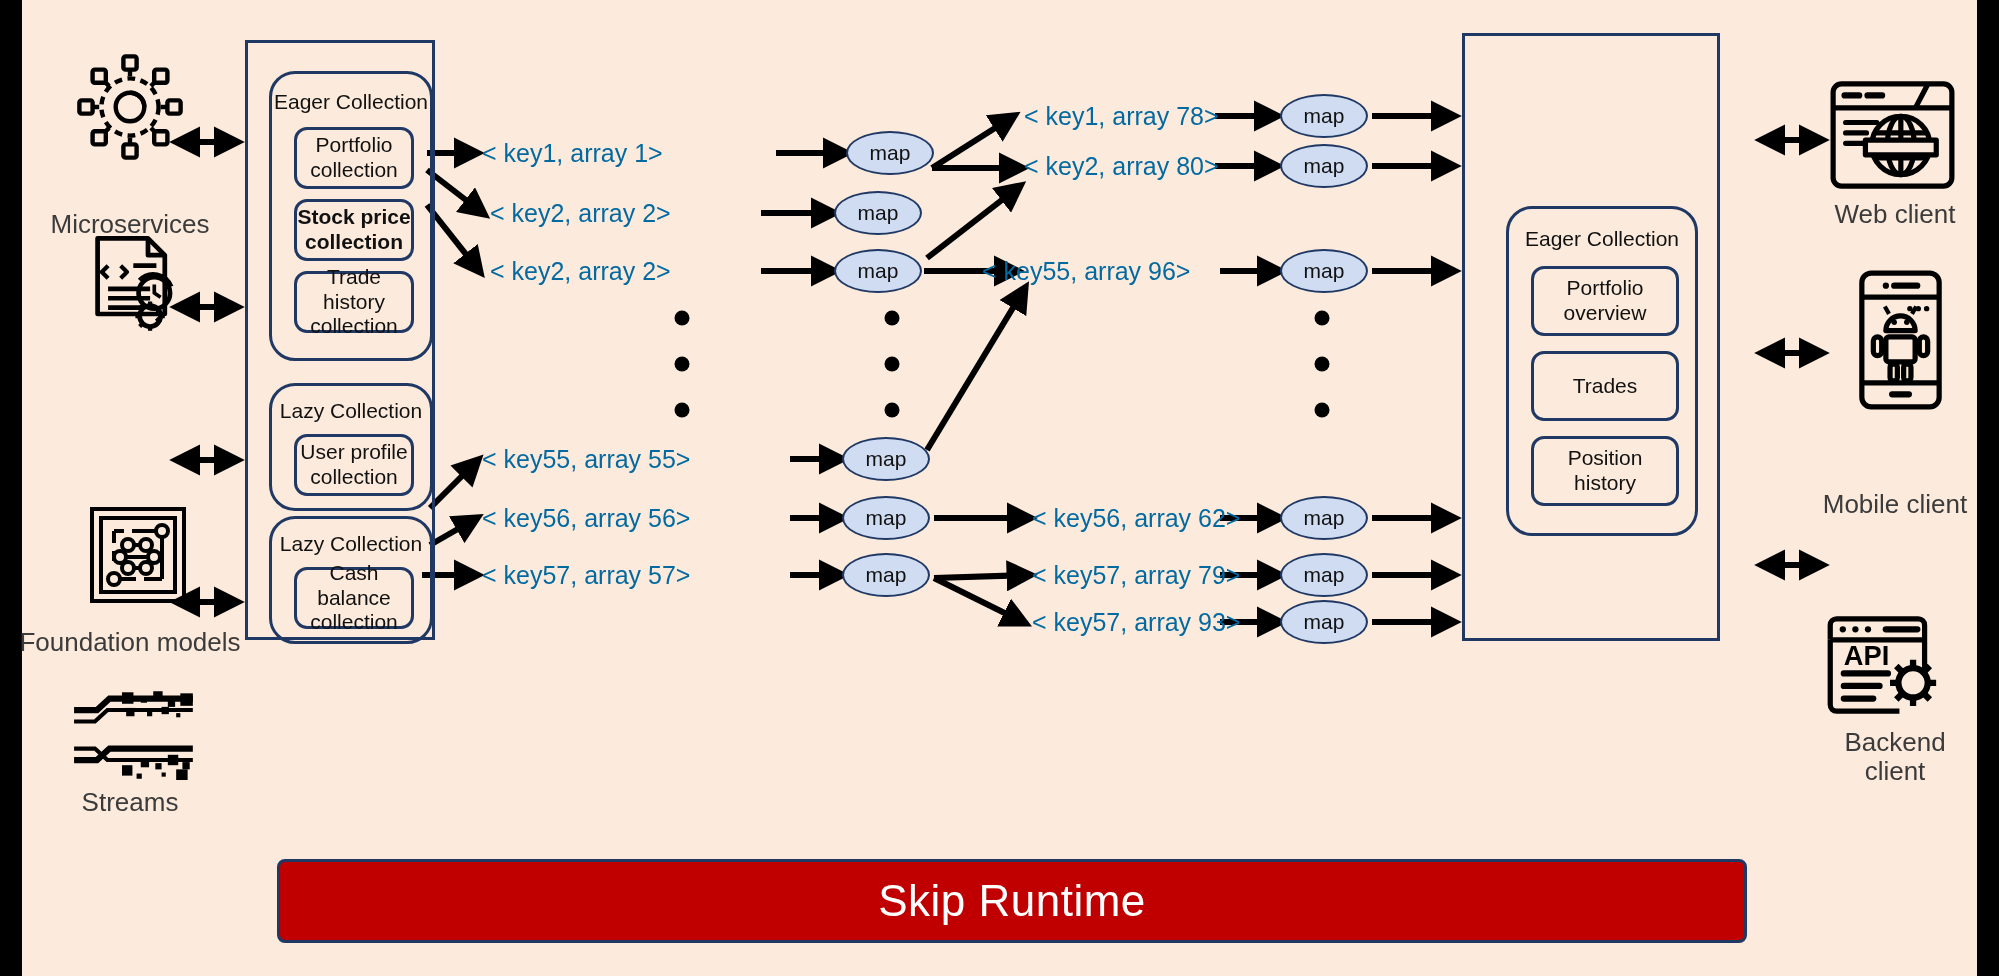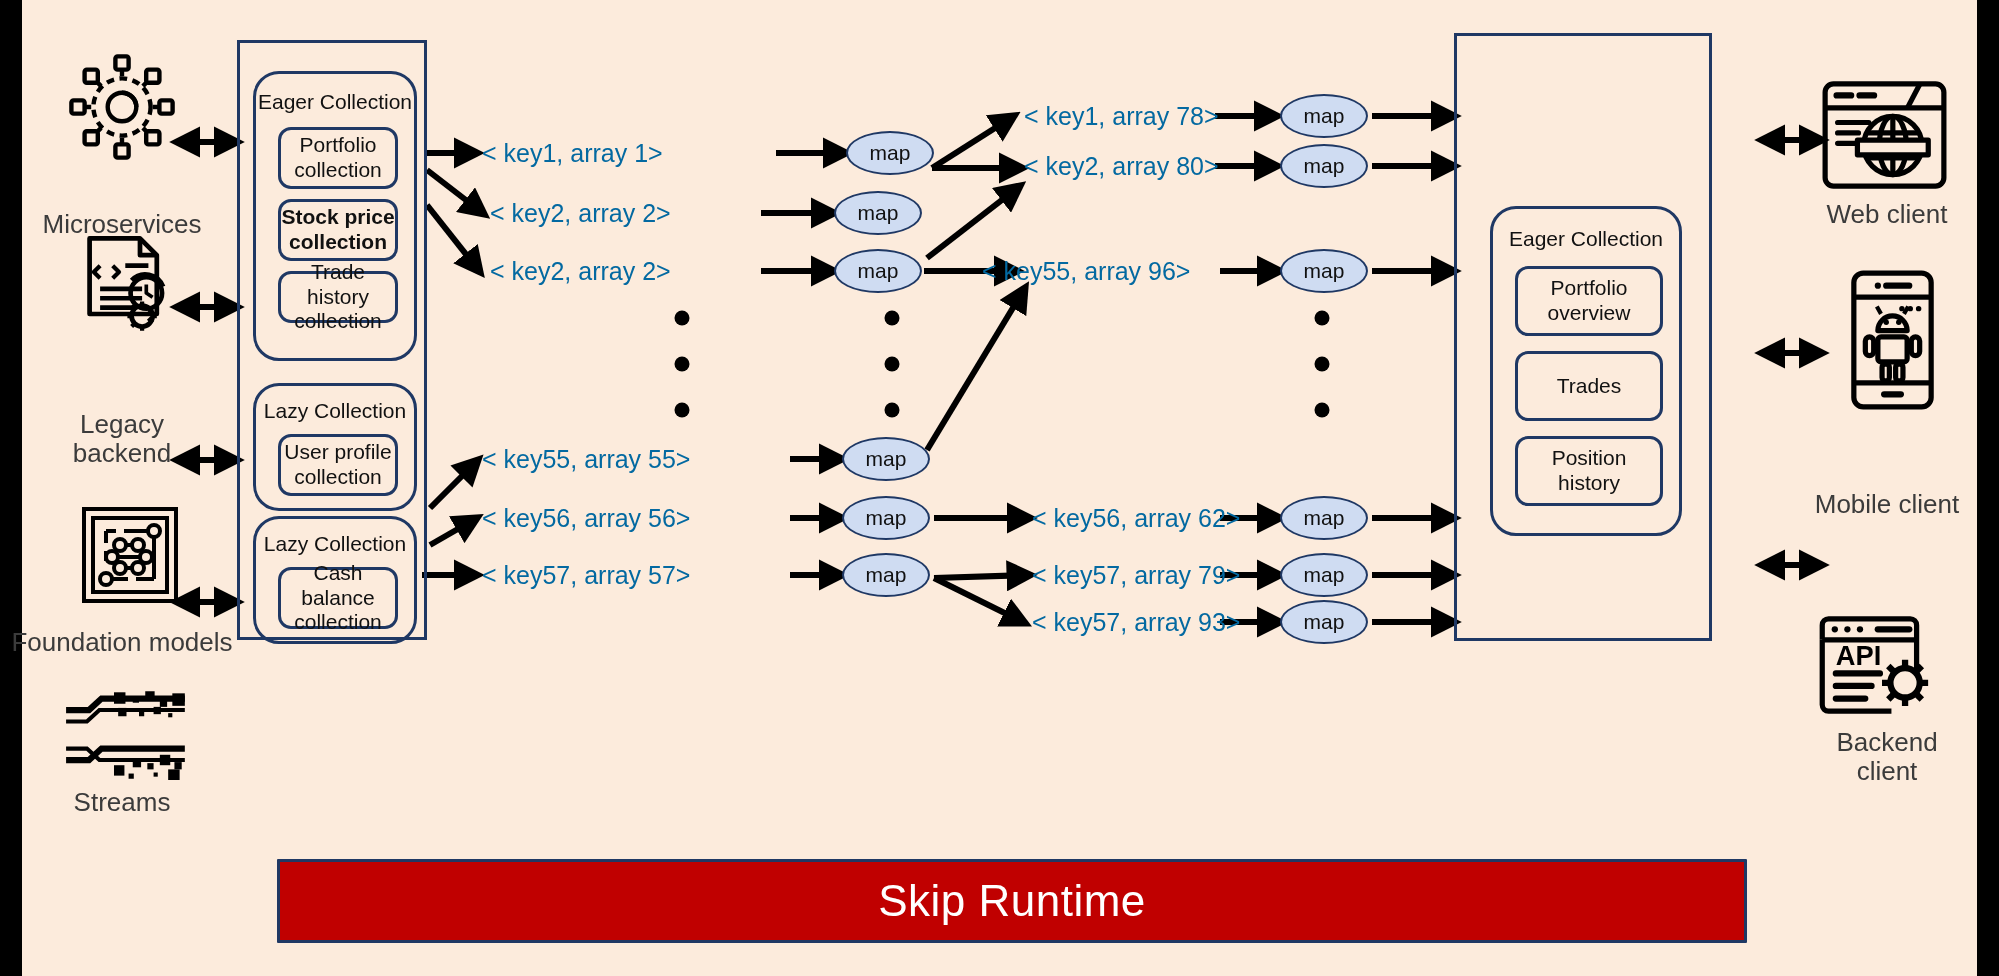--- a/index.html
+++ b/index.html
@@ -10,21 +10,21 @@
     font-family:"Liberation Sans", sans-serif;
     overflow:hidden;
   }
   #stage{
     position:absolute;
     left:22px; top:0px;
     width:1955px; height:976px;
     background:#FCEBDC;
   }
   
-  .abs{position:absolute;}
+  .abs{position:absolute;margin-left:8px;}
 
   
   .src-label,.cli-label{
     font-size:26px;color:#3b3b3b;line-height:1.12;
     text-align:center;white-space:pre-line;
   }
 
   
   .outer-box{
     border:3px solid #1F3864;
@@ -77,21 +77,21 @@
   .dot{
     position:absolute;width:15px;height:15px;border-radius:50%;
     background:#000;transform:translate(-50%,-50%);
   }
   
   #runtime-banner{
     position:absolute;
     left:255px;top:859px;width:1470px;height:84px;
     background:#C00000;
     border:3px solid #1F3864;
-    border-radius:1px;
+    border-radius:8px;
     box-sizing:border-box;
     display:flex;align-items:center;justify-content:center;
     color:#ffffff;font-size:44px;
     letter-spacing:.5px;
   }
   svg.arrows{position:absolute;left:0;top:0;width:1955px;height:976px;pointer-events:none;}
   .blk{stroke:#000;fill:none;stroke-width:6;}
 </style>
 </head>
 <body>
@@ -220,22 +220,20 @@
         <path d="M46 34 h22 M22 56 h40 M22 65 h40 M22 74 h34"></path>
         <circle cx="66" cy="60" r="15"></circle>
         <path d="M66 52 v8 l6 4" stroke-width="3.5"></path>
         <path d="M52 48 a18 18 0 0 1 30 6"></path>
         <circle cx="62" cy="82" r="10"></circle>
         <path d="M62 68 v5 M62 91 v5 M48 82 h5 M71 82 h5
                  M52 72 l4 4 M72 88 l-4 -4 M52 92 l4 -4 M72 76 l-4 4" stroke-width="4"></path>
       </g>
     </svg>
   </div>
-  <div class="abs src-label" style="left:0px;top:410px;width:200px;">Legacy
-backend</div>
 
   <div class="abs" style="left:58px;top:505px;width:100px;height:100px;">
     <svg viewBox="0 0 100 100" width="100" height="100">
       <g stroke="#000" stroke-width="4" fill="none">
         <rect x="4" y="4" width="92" height="92"></rect>
         <rect x="13" y="13" width="74" height="74"></rect>
         <path d="M26 26 h10 M44 26 h30 M26 26 v12 M26 46 v10
                  M74 26 v48 M26 74 h22 M56 74 h18 M74 74 v-8"></path>
         <path d="M40 40 h18 M34 52 h32 M40 63 h18"></path>
         <circle cx="40" cy="40" r="6" fill="#FCEBDC"></circle>
@@ -283,21 +281,21 @@
   <div class="abs src-label" style="left:0px;top:788px;width:200px;">Streams</div>
 
   <div class="abs outer-box" style="left:215px;top:40px;width:190px;height:600px;">
 
     <div class="coll-group abs" style="left:13px;top:28px;width:164px;height:290px;">
       <div class="coll-title" style="top:16px;">Eager Collection</div>
       <div class="coll-item" style="left:22px;top:53px;width:120px;height:62px;">Portfolio
 collection</div>
       <div class="coll-item" style="left:22px;top:125px;width:120px;height:62px;font-weight:bold;">Stock price
 collection</div>
-      <div class="coll-item" style="left:22px;top:197px;width:120px;height:52px;">Trade history
+      <div class="coll-item" style="left:22px;top:197px;width:120px;height:62px;">Trade history
 collection</div>
     </div>
 
     <div class="coll-group abs" style="left:13px;top:340px;width:164px;height:128px;">
       <div class="coll-title" style="top:13px;">Lazy Collection</div>
       <div class="coll-item" style="left:22px;top:48px;width:120px;height:62px;">User profile
 collection</div>
     </div>
 
     <div class="coll-group abs" style="left:13px;top:473px;width:164px;height:128px;">

